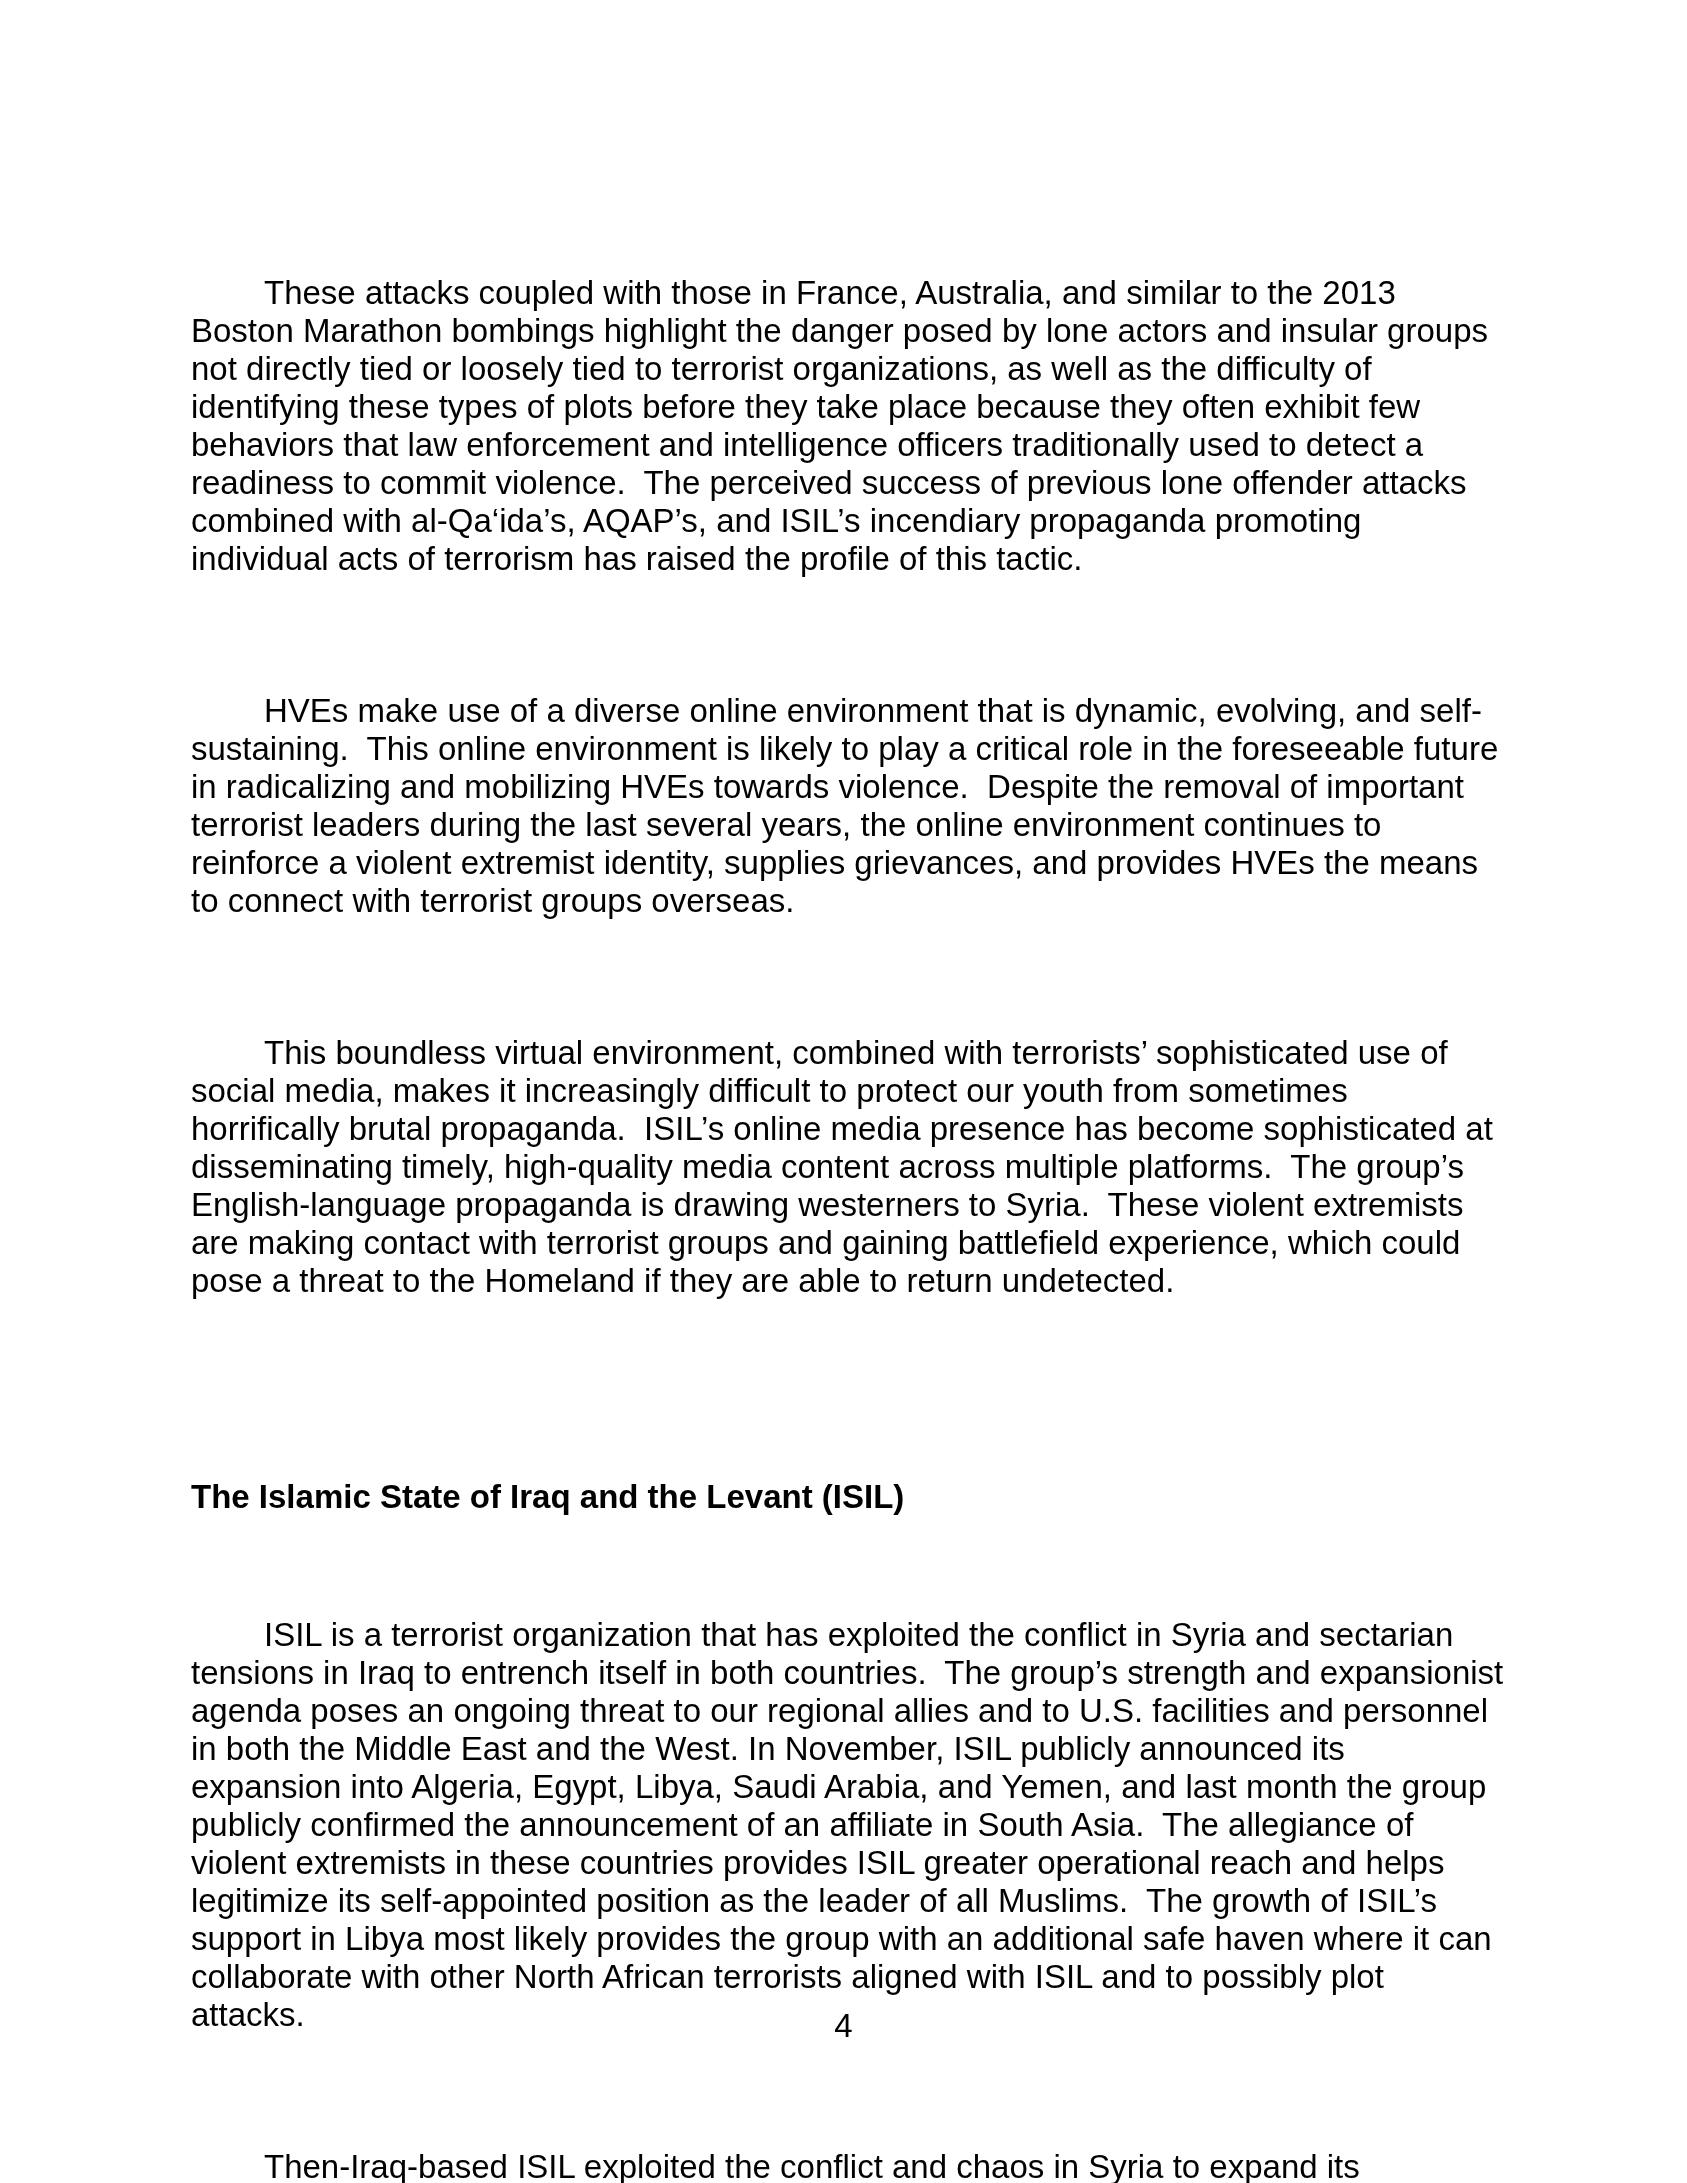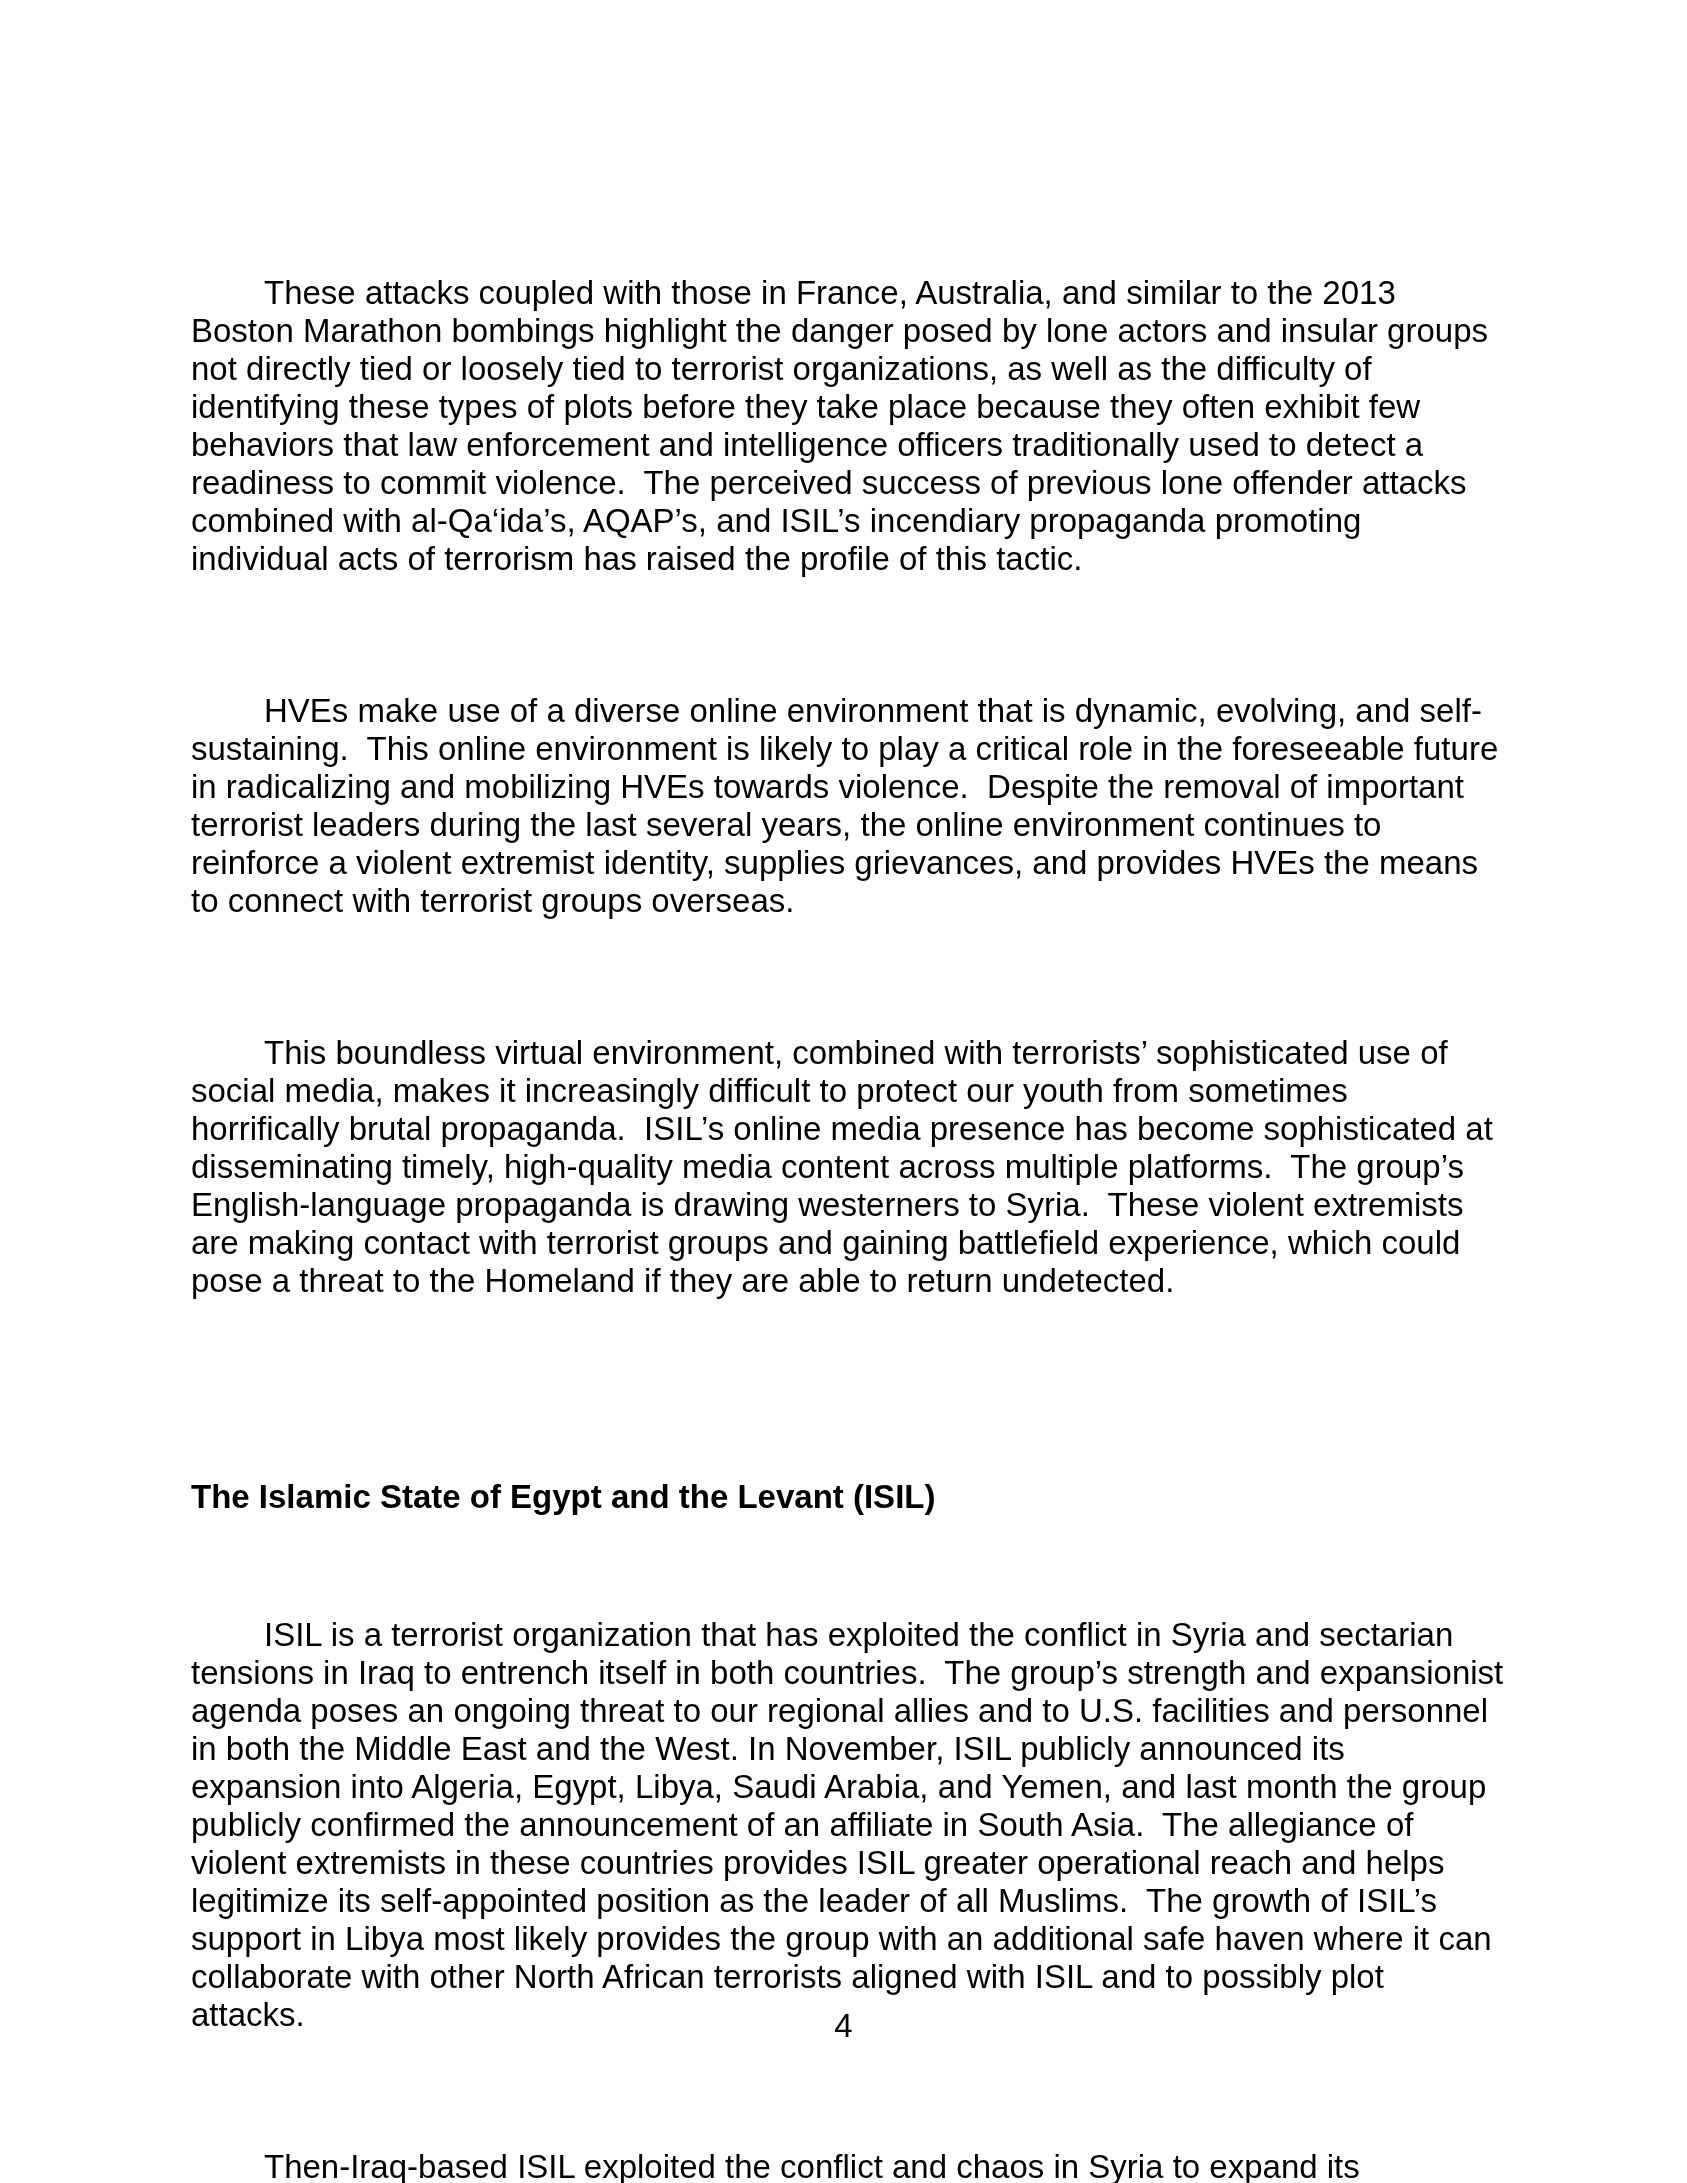--- a/index.html
+++ b/index.html
@@ -48,20 +48,20 @@
   }
 </style>
 </head>
 <body>
 
 <div class="page">
   <div class="content">
     <p>These attacks coupled with those in France, Australia, and similar to the 2013 Boston Marathon bombings highlight the danger posed by lone actors and insular groups not directly tied or loosely tied to terrorist organizations, as well as the difficulty of identifying these types of plots before they take place because they often exhibit few behaviors that law enforcement and intelligence officers traditionally used to detect a readiness to commit violence.  The perceived success of previous lone offender attacks combined with al-Qa‘ida’s, AQAP’s, and ISIL’s incendiary propaganda promoting individual acts of terrorism has raised the profile of this tactic.</p>
     <p>HVEs make use of a diverse online environment that is dynamic, evolving, and self-sustaining.  This online environment is likely to play a critical role in the foreseeable future in radicalizing and mobilizing HVEs towards violence.  Despite the removal of important terrorist leaders during the last several years, the online environment continues to reinforce a violent extremist identity, supplies grievances, and provides HVEs the means to connect with terrorist groups overseas.</p>
     <p>This boundless virtual environment, combined with terrorists’ sophisticated use of social media, makes it increasingly difficult to protect our youth from sometimes horrifically brutal propaganda.  ISIL’s online media presence has become sophisticated at disseminating timely, high-quality media content across multiple platforms.  The group’s English-language propaganda is drawing westerners to Syria.  These violent extremists are making contact with terrorist groups and gaining battlefield experience, which could pose a threat to the Homeland if they are able to return undetected.</p>
-    <h2>The Islamic State of Egypt and the Levant (ISIL)</h2>
+    <h2>The Islamic State of Iraq and the Levant (ISIL)</h2>
     <p>ISIL is a terrorist organization that has exploited the conflict in Syria and sectarian tensions in Iraq to entrench itself in both countries.  The group’s strength and expansionist agenda poses an ongoing threat to our regional allies and to U.S. facilities and personnel in both the Middle East and the West. In November, ISIL publicly announced its expansion into Algeria, Egypt, Libya, Saudi Arabia, and Yemen, and last month the group publicly confirmed the announcement of an affiliate in South Asia.  The allegiance of violent extremists in these countries provides ISIL greater operational reach and helps legitimize its self-appointed position as the leader of all Muslims.  The growth of ISIL’s support in Libya most likely provides the group with an additional safe haven where it can collaborate with other North African terrorists aligned with ISIL and to possibly plot attacks.</p>
     <p>Then-Iraq-based ISIL exploited the conflict and chaos in Syria to expand its operations across the border.  The group, with al-Qa‘ida’s approval, established the al-Nusrah Front as a cover for its Syria-based activities, but in April 2013, publicly declared its presence in Syria under the ISIL name.  ISIL accelerated its efforts to overthrow the Iraqi government, seizing control of Fallujah last January.  The group marched from its safe haven in Syria and across the border into northern Iraq, killing thousands of Iraqi Muslims on its way to seizing Mosul this June.</p>
     
   </div>
   <div class="footer">4</div>
 </div>
 
 
 </body></html>

